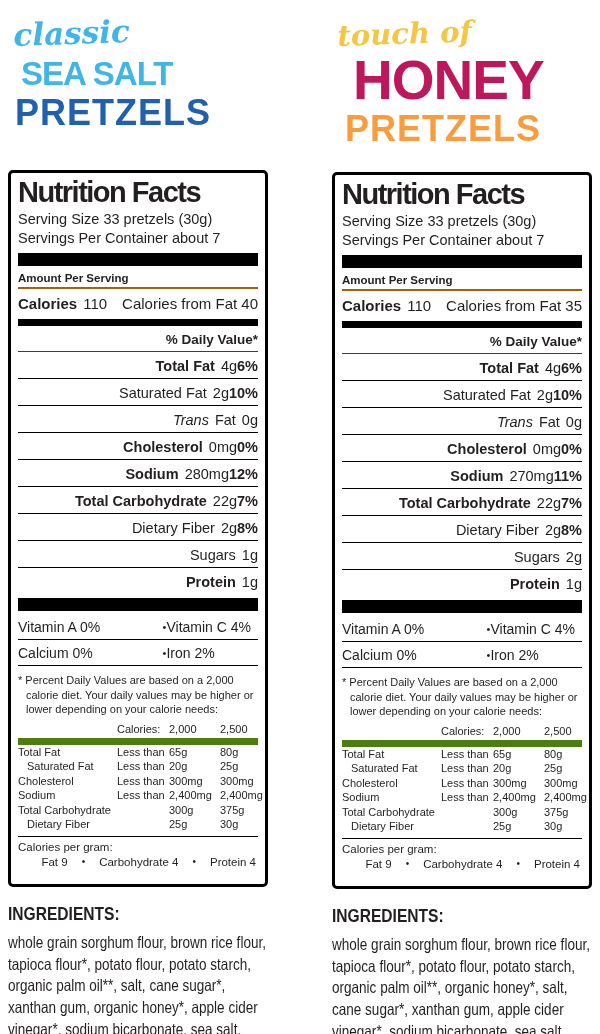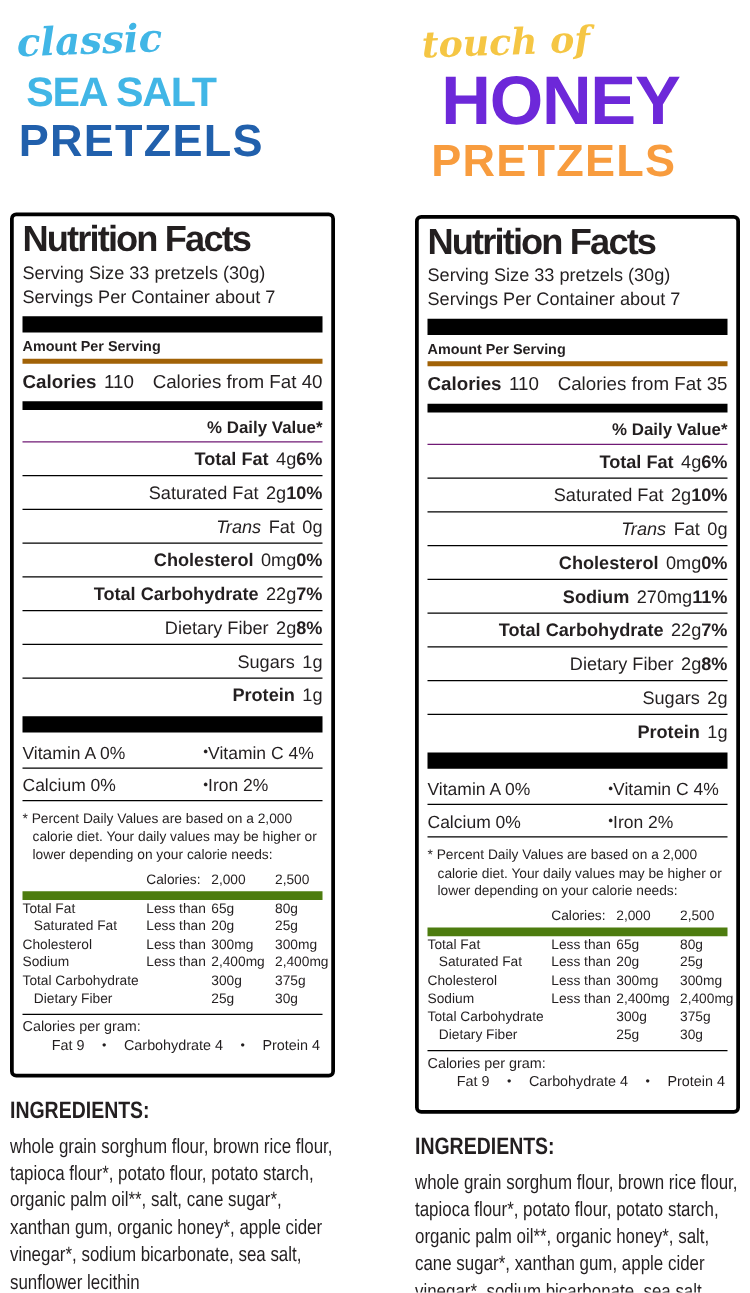--- a/index.html
+++ b/index.html
@@ -27,21 +27,21 @@
   .p1 .hdr-title{font-size:55px;margin-left:21px;}
   .p1 .hdr-sub{font-size:36px;margin:3px 0 0 13px;}
 
   
   .nf-box{border:3px solid #000;border-radius:5px;padding:4px 7px 15px;background:#fff;}
   .nf-title{font-size:29px;font-weight:bold;letter-spacing:-1.5px;line-height:1.1;margin-bottom:1px;}
   .nf-serving{font-size:14.5px;line-height:1.35;}
   .bar{background:#000;}
   .bar.thick{height:13px;margin:4px 0 3px;}
   .bar.mid{height:7px;margin:2px 0 2px;}
-  .nf-aps{font-size:11.5px;font-weight:bold;padding:3px 0 3px;border-bottom:4px solid #a16207;}
+  .nf-aps{font-size:11.5px;font-weight:bold;padding:3px 0 3px;border-bottom:2px solid #a16207;}
   .nf-cal{display:flex;justify-content:space-between;font-size:15px;padding:6px 0 5px;}
   .nm{font-weight:bold;}
   .amt{margin-left:6px;font-weight:normal;}
   .it{font-style:italic;}
   .nf-dv-head{text-align:right;font-weight:bold;font-size:13.5px;padding:4px 0 4px;border-bottom:1px solid #701a75;}
   .nf-row{display:flex;justify-content:flex-end;font-size:14.5px;padding:6px 0 4px;border-bottom:1px solid #000;}
   .nf-row.last{border-bottom:none;}
   .nf-row.indent{padding-left:16px;}
   .dv{font-weight:bold;}
   .micro-row{display:flex;align-items:center;font-size:14px;padding:5px 0 4px;border-bottom:1px solid #000;}
@@ -97,20 +97,24 @@
     </div>
     <div class="nf-row indent">
       <div><span class="it">Trans</span><span class="amt">Fat</span><span class="amt">0g</span></div>
       <div class="dv"></div>
     </div>
     <div class="nf-row">
       <div><span class="nm">Cholesterol</span><span class="amt">0mg</span></div>
       <div class="dv">0%</div>
     </div>
     <div class="nf-row">
+      <div><span class="nm">Sodium</span><span class="amt">280mg</span></div>
+      <div class="dv">12%</div>
+    </div>
+    <div class="nf-row">
       <div><span class="nm">Total Carbohydrate</span><span class="amt">22g</span></div>
       <div class="dv">7%</div>
     </div>
     <div class="nf-row indent">
       <div><span>Dietary Fiber</span><span class="amt">2g</span></div>
       <div class="dv">8%</div>
     </div>
     <div class="nf-row indent">
       <div><span>Sugars</span><span class="amt">1g</span></div>
       <div class="dv"></div>
@@ -200,21 +204,21 @@
     <div class="ing-line">xanthan gum, organic honey*, apple cider</div>
     <div class="ing-line">vinegar*, sodium bicarbonate, sea salt,</div>
     <div class="ing-line">sunflower lecithin</div>
 
   </div>
 </div>
 
 <div class="column" id="col1">
   <div class="hdr p1">
     <div class="hdr-script" style="color: rgb(245, 198, 68);">touch of</div>
-    <div class="hdr-title" style="color: #6d28d9;">HONEY</div>
+    <div class="hdr-title" style="color: #be185d;">HONEY</div>
     <div class="hdr-sub" style="color: rgb(248, 156, 62);">PRETZELS</div>
   </div>
 
   <div class="nf-box">
     <div class="nf-title">Nutrition Facts</div>
     <div class="nf-serving">Serving Size 33 pretzels (30g)</div>
     <div class="nf-serving">Servings Per Container about 7</div>
     <div class="bar thick"></div>
     <div class="nf-aps">Amount Per Serving</div>
     <div class="nf-cal">

